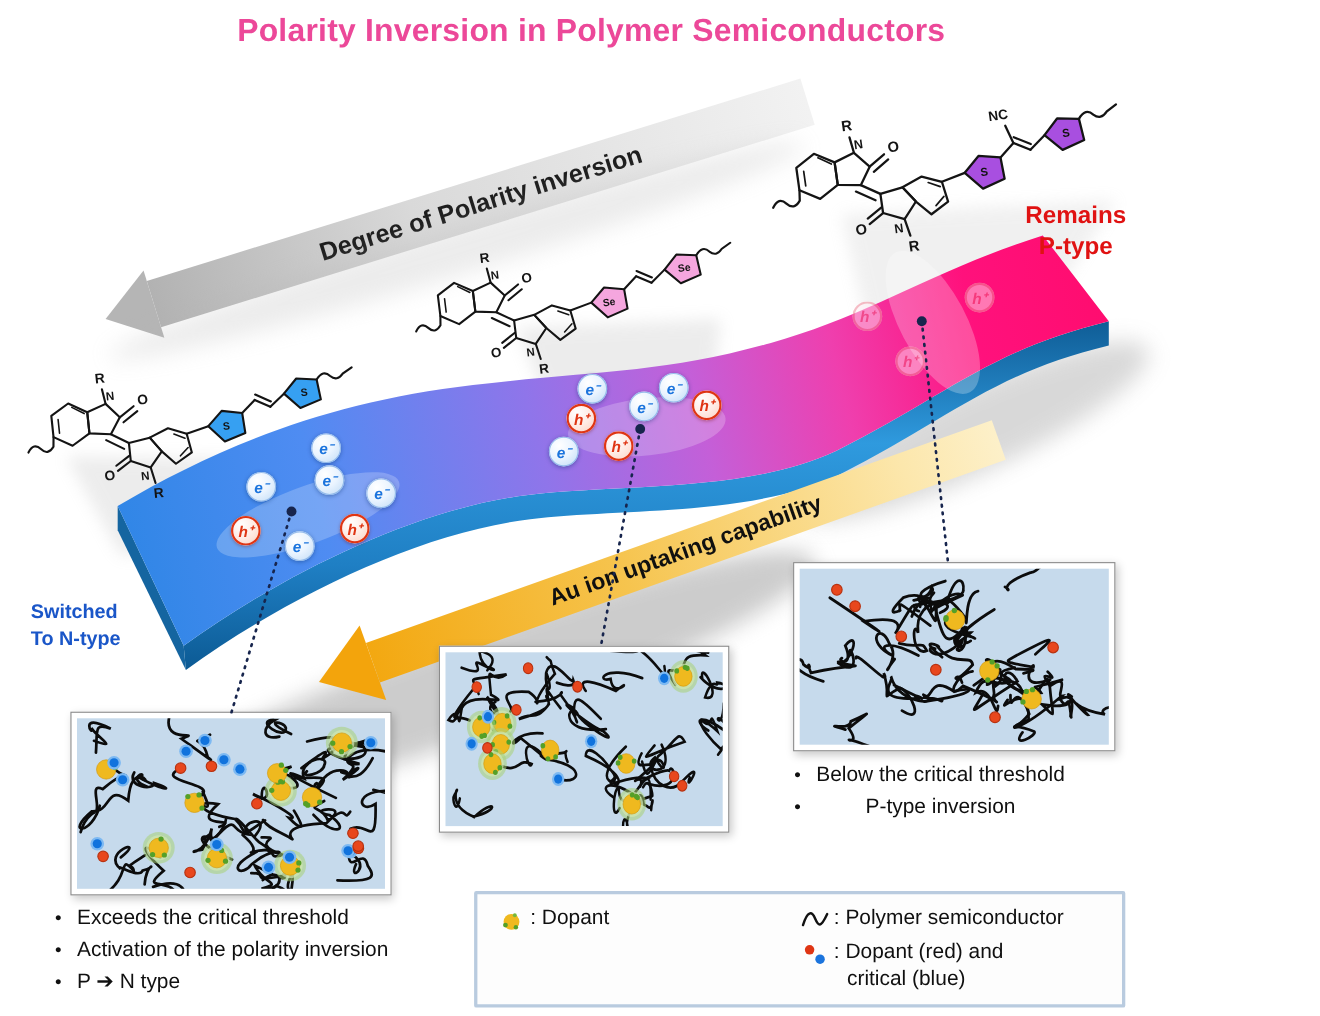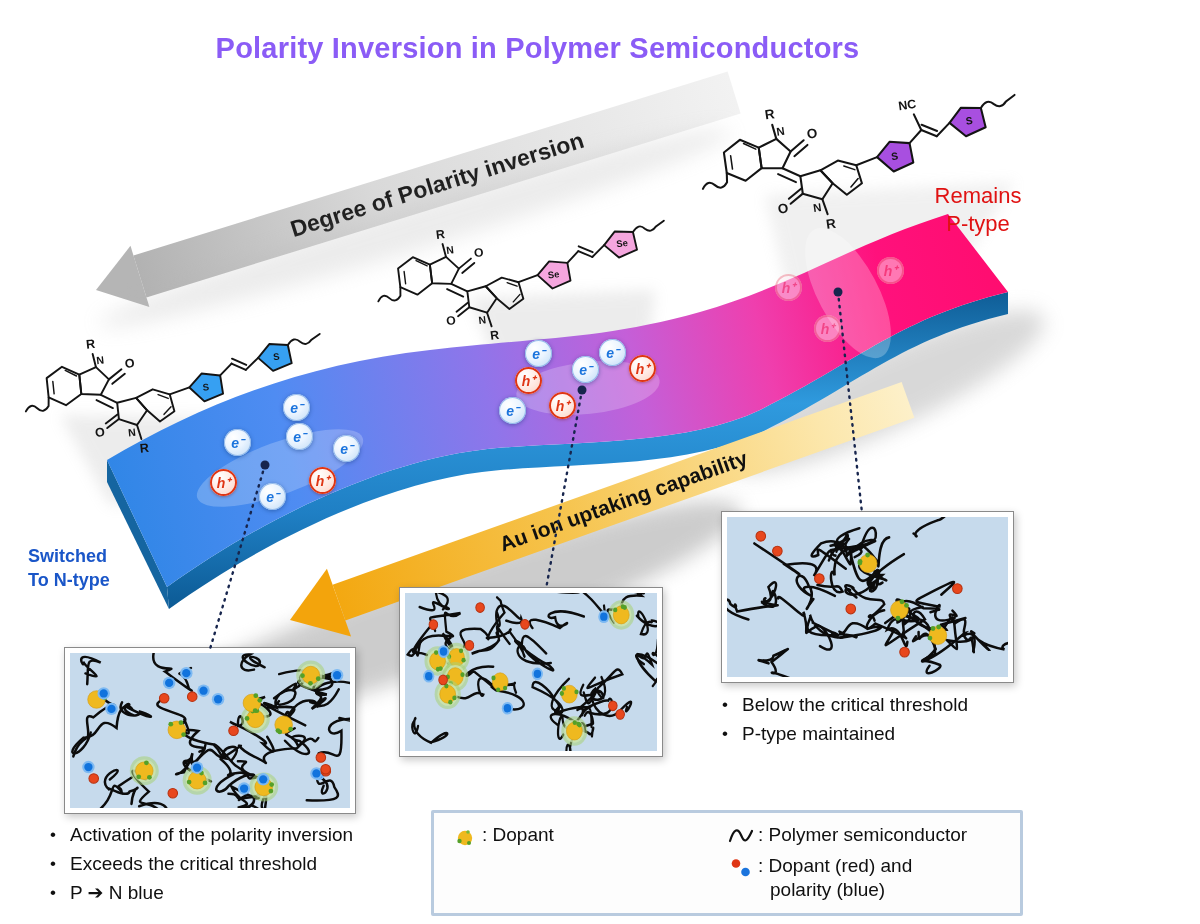--- a/index.html
+++ b/index.html
@@ -1,20 +1,20 @@
 <!DOCTYPE html>
 <html style="--accent-red: #e01212; --accent-blue: #1a56c8; --electron-blue: #1b74dd; --hole-red: #df3514; --dopant-yellow: #efb91f; --halo-green: #a8d277; --arrow-yellow: #f3a40c; --inset-bg: #c6daec; --polymer-black: #0c0c0c;"><head>
 <meta charset="utf-8">
 <style>
   html,body{margin:0;padding:0;background:#ffffff;}
   .figure{position:relative;width:1200px;height:924px;background:#fff;overflow:hidden;
           font-family:"Liberation Sans",sans-serif;color:#111;}
 
   .title{position:absolute;left:0;top:12px;width:1075px;text-align:center;
-         font-size:29px;font-weight:bold;color:#8b5cf6;letter-spacing:.2px;z-index:7;margin-top:20px;}
+         font-size:29px;font-weight:bold;color:#ec4899;letter-spacing:.2px;z-index:7;}
 
   
   .arrow{position:absolute;display:flex;align-items:center;transform-origin:0 50%;}
   .arrow .head{width:0;height:0;flex-shrink:0;}
   .arrow .band{flex:1;display:flex;align-items:center;justify-content:center;}
   .arrow .band span{font-weight:bold;white-space:nowrap;}
 
   .gray-arrow{left:96px;top:258px;width:668px;transform:rotate(-17.2deg);z-index:0;}
   .gray-arrow .head{border-top:32px solid transparent;border-bottom:32px solid transparent;
                     border-right:46px solid #b5b5b5;}
@@ -25,21 +25,21 @@
   .au-arrow .head{border-top:36px solid transparent;border-bottom:36px solid transparent;
                   border-right:52px solid var(--arrow-yellow,#f3a40c);}
   .au-arrow .band{height:38px;background:linear-gradient(90deg,#f3a811,#f6c44e 40%,#fce7ac 85%,#fdf0c9);}
   .au-arrow .band span{font-size:21px;color:#101010;}
 
   
   .scene{position:absolute;left:0;top:0;z-index:1;}
 
   
   .remains{position:absolute;left:908px;top:182px;width:140px;text-align:center;z-index:7;
-           font-size:22px;font-weight:normal;line-height:1.25;color:var(--accent-red,#e01212);}
+           font-size:22px;font-weight:bold;line-height:1.25;color:var(--accent-red,#e01212);}
   .switched{position:absolute;left:28px;top:544px;z-index:7;
             font-size:18px;font-weight:bold;line-height:1.35;color:var(--accent-blue,#1a56c8);}
 
   
   .particle{position:absolute;width:27px;height:27px;border-radius:50%;z-index:6;
             display:flex;align-items:center;justify-content:center;
             font-style:italic;font-weight:bold;font-size:14px;}
   .electron{background:radial-gradient(circle at 35% 30%,#fff 0%,#eaf4ff 45%,#bcd9f5 100%);
             color:var(--electron-blue,#1b74dd);
             box-shadow:0 1px 4px rgba(10,50,110,.45),inset 0 0 0 1px rgba(130,175,230,.8);}
@@ -57,21 +57,21 @@
   .inset svg{display:block;width:100%;height:100%;background:var(--inset-bg,#c6daec);}
 
   
   .callouts{position:absolute;left:0;top:0;z-index:5;pointer-events:none;}
 
   
   .notes{position:absolute;z-index:7;list-style:none;margin:0;padding:0;font-size:19px;color:#101010;}
   .notes li{position:relative;padding-left:24px;line-height:29px;}
   .notes li::before{content:"•";position:absolute;left:4px;top:0;font-size:17px;}
   .notes-left{left:46px;top:820px;}
-  .notes-right{left:718px;top:690px;font-size:19px;}
+  .notes-right{left:718px;top:690px;font-size:19px;text-align:center;}
 
   
   .legend{position:absolute;left:431px;top:810px;width:592px;height:106px;box-sizing:border-box;
           background:#fdfdfd;border:3px solid #b9cbdf;border-radius:2px;z-index:7;
           display:flex;padding:10px 14px;gap:10px;font-size:19px;color:#101010;}
   .legend .col1{width:266px;flex-shrink:0;}
   .legend .row{display:flex;align-items:flex-start;margin-bottom:6px;}
   .legend .ic{width:34px;flex-shrink:0;display:flex;justify-content:center;padding-top:2px;}
   .legend .cont{display:flex;flex-direction:column;line-height:1.3;}
   .legend .cont .l2{margin-left:12px;}
@@ -540,27 +540,27 @@
       <div class="particle hole" style="left: 309px; top: 467px;">h⁺</div>
       <div class="particle hole" style="left: 515px; top: 367px;">h⁺</div>
       <div class="particle hole" style="left: 549px; top: 392px;">h⁺</div>
       <div class="particle hole" style="left: 629px; top: 355px;">h⁺</div>
       <div class="particle hole faded" style="left: 775px; top: 274px;">h⁺</div>
       <div class="particle hole faded" style="left: 877px; top: 257px;">h⁺</div>
       <div class="particle hole faded" style="left: 814px; top: 315px;">h⁺</div>
     </div>
 
   <ul class="notes notes-left">
+    <li>Exceeds the critical threshold</li>
     <li>Activation of the polarity inversion</li>
-    <li>Exceeds the critical threshold</li>
-    <li>P ➔ N blue</li>
+    <li>P ➔ N type</li>
   </ul>
   <ul class="notes notes-right">
     <li>Below the critical threshold</li>
-    <li>P-type maintained</li>
+    <li>P-type inversion</li>
   </ul>
 
   <div class="legend">
     <div class="col1">
       <div class="row">
         <span class="ic">
           <svg width="28" height="26" viewBox="0 0 28 26">
             <circle cx="14" cy="13" r="7.2" style="fill:var(--dopant-yellow)"></circle>
             <circle cx="8.5" cy="16" r="2.2" fill="#55a028"></circle>
             <circle cx="18" cy="18" r="2" fill="#55a028"></circle>
@@ -585,19 +585,19 @@
       </div>
       <div class="row">
         <span class="ic">
           <svg width="26" height="24" viewBox="0 0 26 24">
             <circle cx="8" cy="7.5" r="4.3" style="fill:var(--hole-red)"></circle>
             <circle cx="17.5" cy="16" r="4.3" style="fill:var(--electron-blue)"></circle>
           </svg>
         </span>
         <div class="cont">
           <span>: Dopant (red) and</span>
-          <span class="l2">polarity (blue)</span>
+          <span class="l2">critical (blue)</span>
         </div>
       </div>
     </div>
   </div>
 
 </div>
 
 </body></html>

